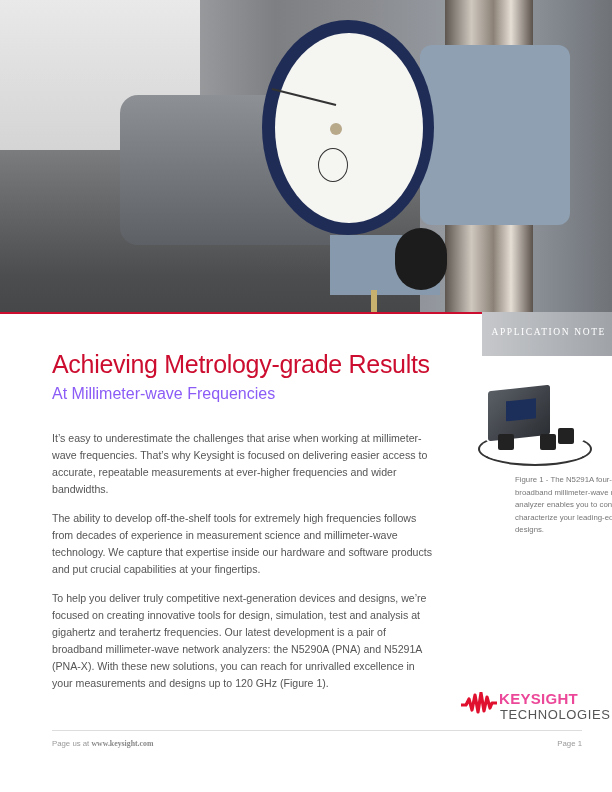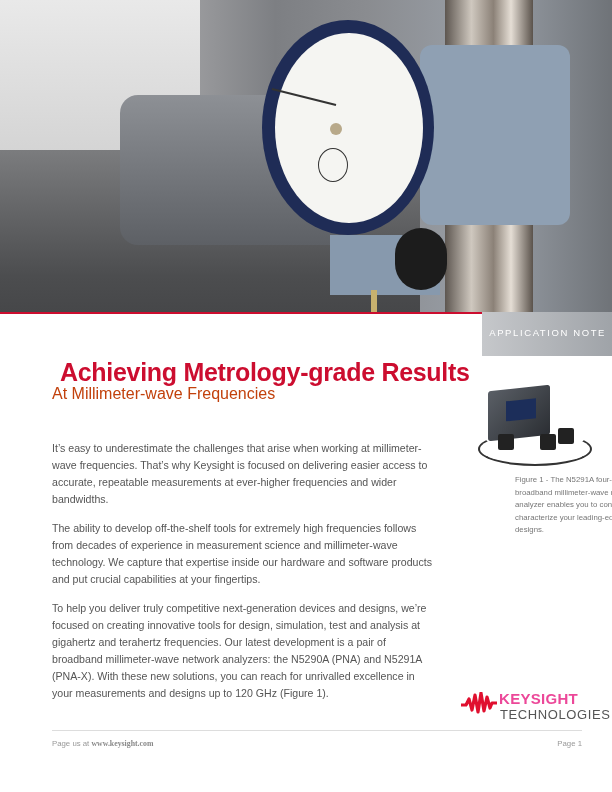--- a/index.html
+++ b/index.html
@@ -16,26 +16,26 @@
   .hero .dial-outer{position:absolute;left:262px;top:20px;width:172px;height:215px;border-radius:50%;background:#1f2c56;}
   .hero .dial-face{position:absolute;left:275px;top:33px;width:148px;height:190px;border-radius:50%;background:#f5f5f2;}
   .hero .subdial{position:absolute;left:318px;top:148px;width:28px;height:32px;border-radius:50%;border:1px solid #333;}
   .hero .needle{position:absolute;left:270px;top:104px;width:66px;height:2px;background:#333;transform:rotate(14deg);transform-origin:right center;}
   .hero .hub{position:absolute;left:330px;top:123px;width:12px;height:12px;border-radius:50%;background:#b8a98a;}
   .hero .tip{position:absolute;left:371px;top:290px;width:6px;height:55px;background:#c8b16e;}
   .hero .rightbg{position:absolute;left:482px;top:312px;width:130px;height:44px;background:linear-gradient(90deg,#c6c8cb,#9fa3a8);}
 
   .panel{position:absolute;left:0;top:312px;width:482px;height:480px;background:#fff;border-top:2px solid #cc0d2f;}
   .app-note{position:absolute;left:482px;top:327px;width:130px;text-align:right;padding-right:6px;box-sizing:border-box;
-    color:#fff;font-size:9.5px;letter-spacing:1.6px;font-family:Liberation Sans, sans-serif;}
+    color:#fff;font-size:9.5px;letter-spacing:1.6px;font-family:Liberation Serif, serif;}
 
   .title{position:absolute;left:52px;top:350px;font-size:25px;color:#cc0d2f;letter-spacing:-0.3px;white-space:nowrap;}
-  .subtitle{position:absolute;left:52px;top:385px;font-size:16px;color:#c2410c;white-space:nowrap;}
+  .subtitle{position:absolute;left:52px;top:385px;font-size:16px;color:#8b5cf6;white-space:nowrap;}
 
-  .body{position:absolute;left:52px;top:430px;width:385px;font-size:10.6px;line-height:17px;color:#555;margin-top:10px;}
+  .body{position:absolute;left:52px;top:430px;width:385px;font-size:10.6px;line-height:17px;color:#555;}
   .body p{margin:0 0 12px 0;}
 
   .figure{position:absolute;left:478px;top:388px;width:112px;height:86px;}
   .fig-box{position:absolute;left:10px;top:0;width:62px;height:50px;background:linear-gradient(135deg,#5a5f66,#2b2e33);border-radius:3px;transform:skewY(-6deg);}
   .fig-screen{position:absolute;left:18px;top:12px;width:30px;height:20px;background:#1c2e5a;}
   .fig-cable{position:absolute;left:0;top:44px;width:110px;height:30px;border:2px solid #333;border-radius:50%;border-top-color:transparent;}
   .fig-mod{position:absolute;top:46px;width:16px;height:16px;background:#222;border-radius:2px;}
   .caption{position:absolute;left:477px;top:474px;width:125px;font-size:7.8px;line-height:12.5px;color:#777;margin-left:38px;}
 
   .logo{position:absolute;left:461px;top:688px;width:120px;height:30px;}
@@ -65,21 +65,21 @@
   <div class="hub"></div>
   <div class="knob"></div>
   <div class="tip"></div>
   <div class="rightbg"></div>
 </div>
 
 <div class="app-note">APPLICATION NOTE</div>
 
 <div class="panel"></div>
 
-<h1 class="title" style="margin:8px;font-weight:bold;">Achieving Metrology-grade Results</h1>
+<h1 class="title" style="margin:0;font-weight:normal;">Achieving Metrology-grade Results</h1>
 <h2 class="subtitle" style="margin:0;font-weight:normal;">At Millimeter-wave Frequencies</h2>
 
 <div class="body">
   <p>It’s easy to underestimate the challenges that arise when working at millimeter-wave frequencies. That’s why Keysight is focused on delivering easier access to accurate, repeatable measurements at ever-higher frequencies and wider bandwidths.</p>
   <p>The ability to develop off-the-shelf tools for extremely high frequencies follows from decades of experience in measurement science and millimeter-wave technology. We capture that expertise inside our hardware and software products and put crucial capabilities at your fingertips.</p>
   <p>To help you deliver truly competitive next-generation devices and designs, we’re focused on creating innovative tools for design, simulation, test and analysis at gigahertz and terahertz frequencies. Our latest development is a pair of broadband millimeter-wave network analyzers: the N5290A (PNA) and N5291A (PNA-X). With these new solutions, you can reach for unrivalled excellence in your measurements and designs up to 120 GHz (Figure 1).</p>
 </div>
 
 <div class="figure">
   <div class="fig-cable"></div>

